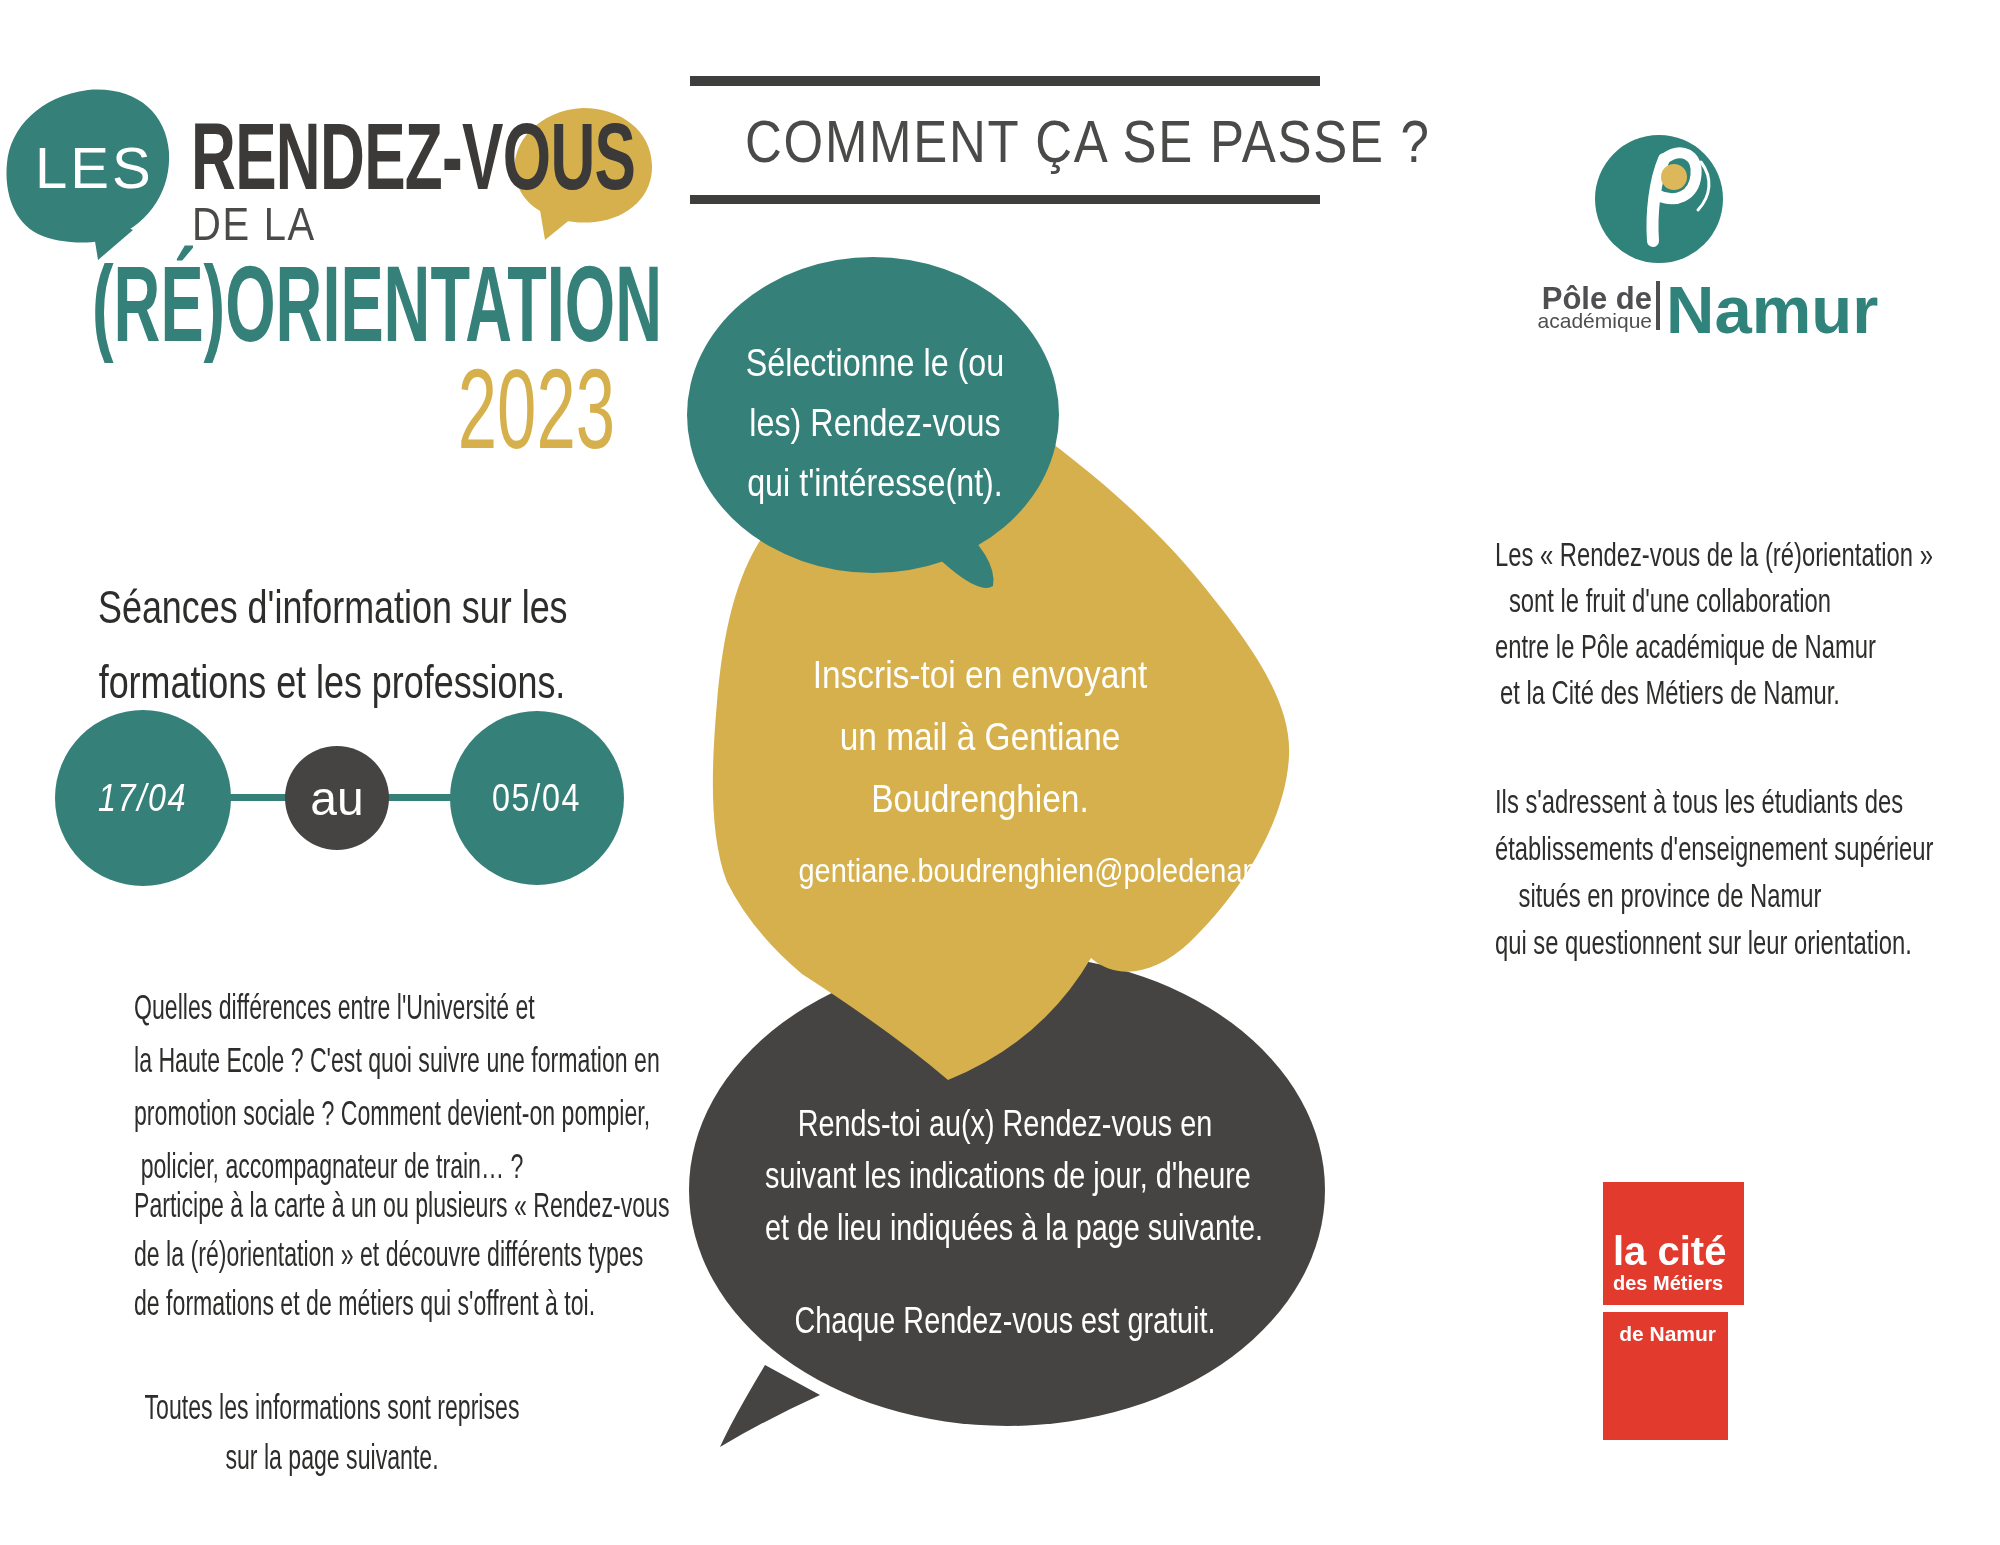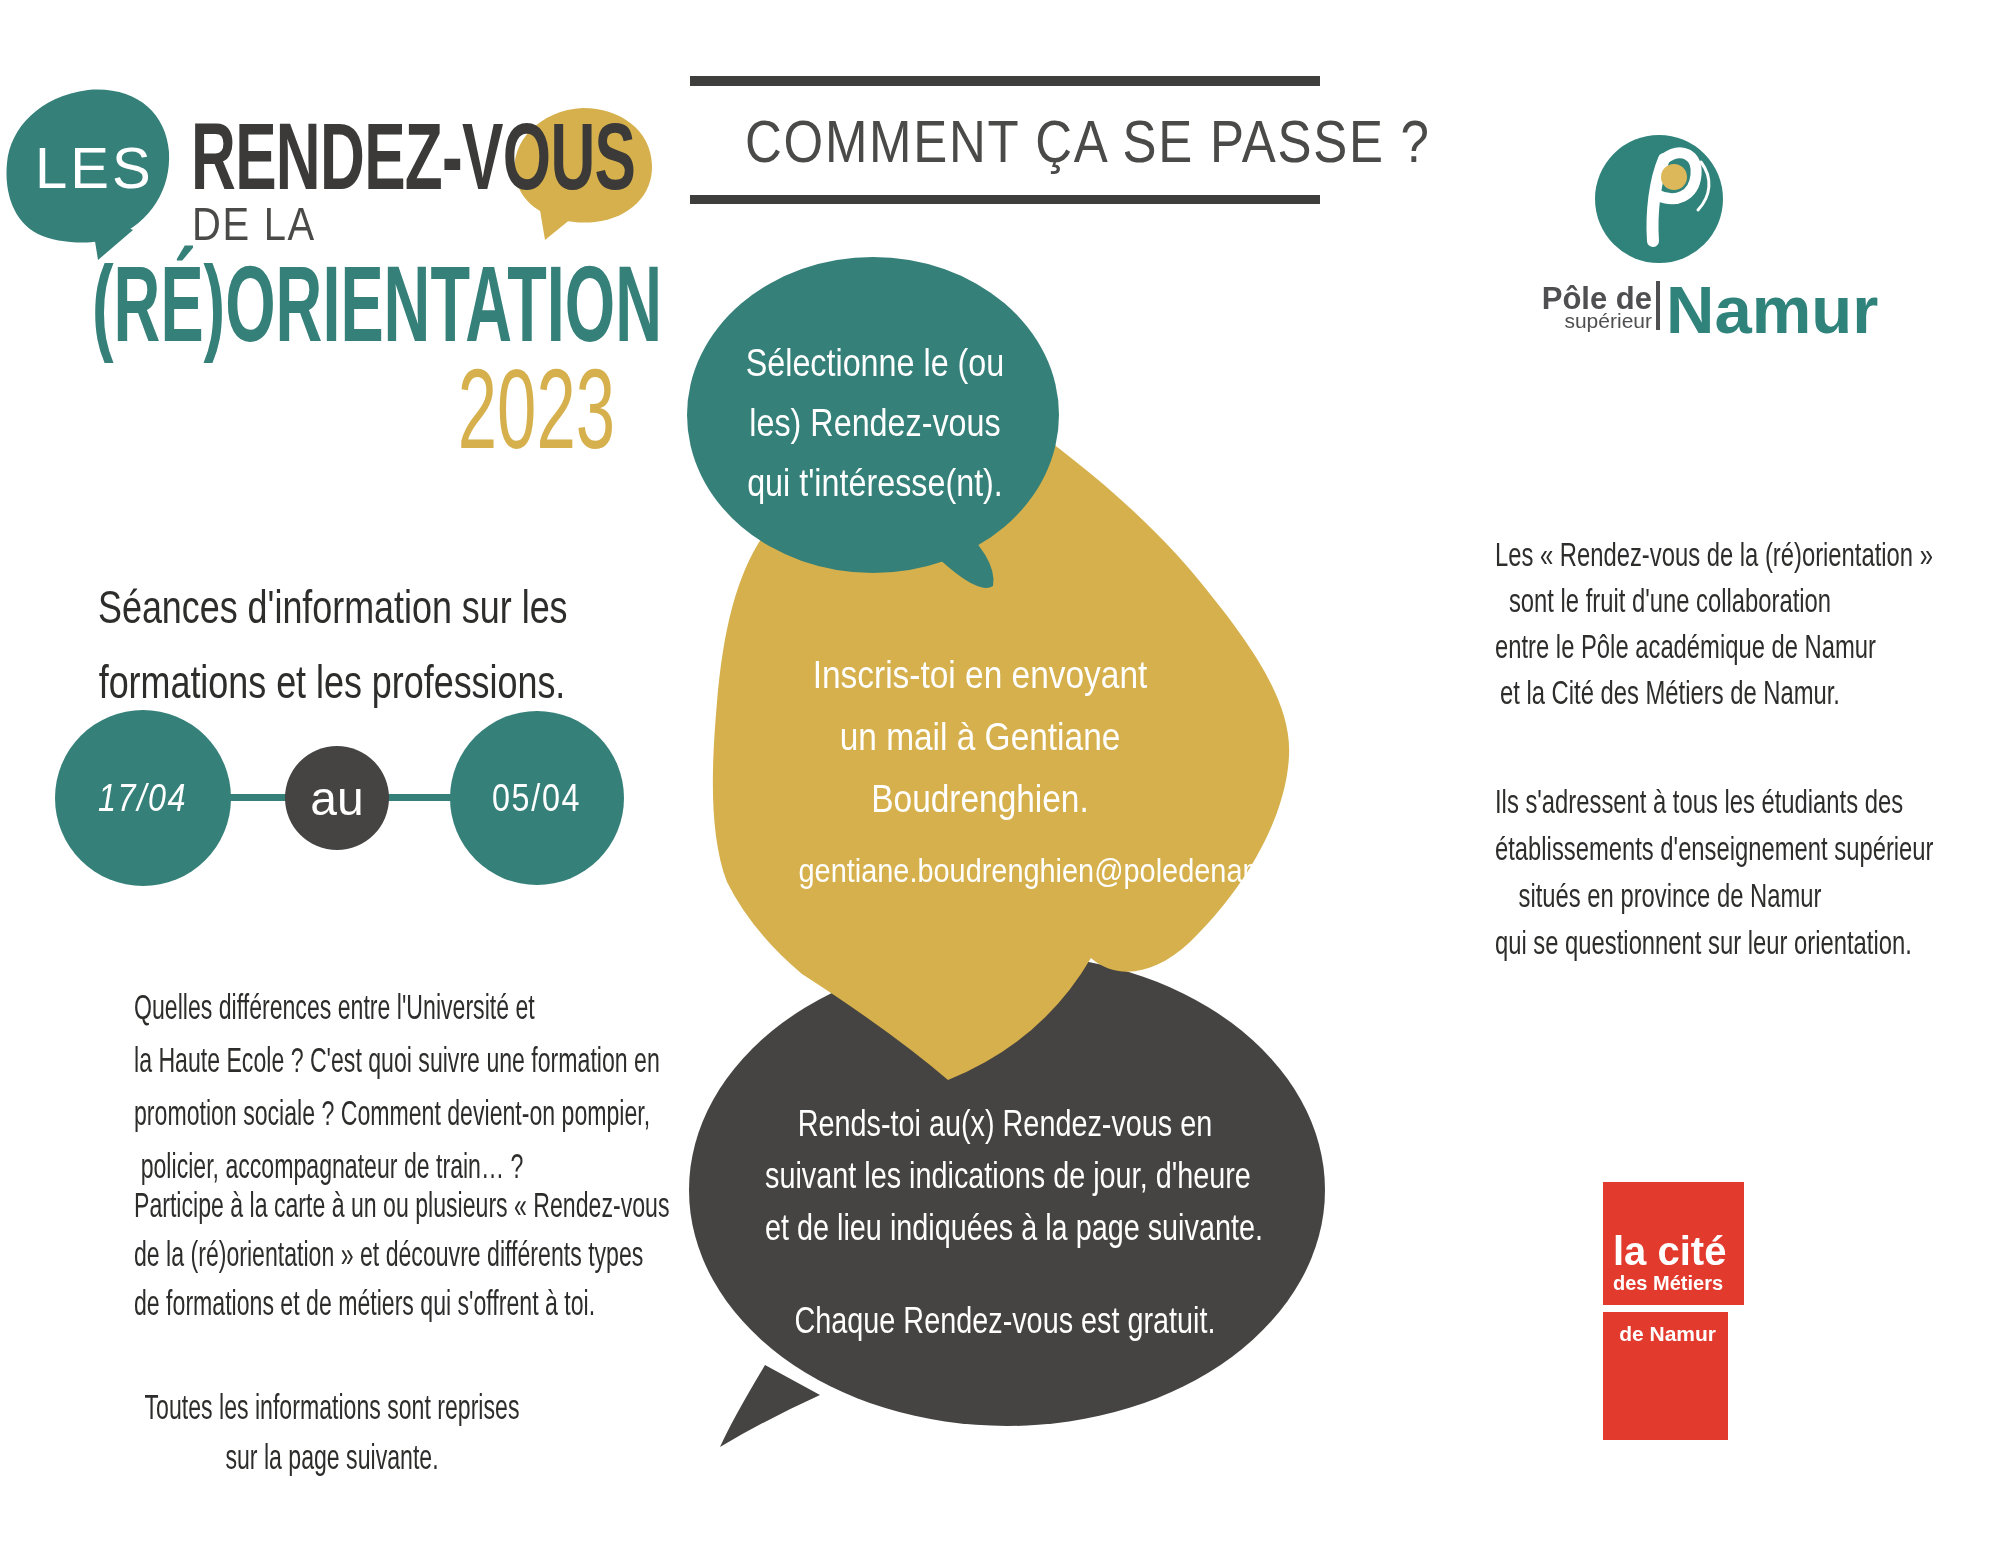--- a/index.html
+++ b/index.html
@@ -143,21 +143,21 @@
 <div class="abs btxt b-note">Chaque Rendez-vous est gratuit.</div>
 
 <svg class="abs" style="left:1594px;top:134px;" width="130" height="130" viewBox="0 0 130 130">
   <circle cx="65" cy="65" r="64" fill="#2F837B"></circle>
   <path d="M 59 107 C 57 78 61 46 70 25" stroke="#ffffff" stroke-width="12" fill="none" stroke-linecap="round"></path>
   <path d="M 70 25 C 88 12 104 21 102 41 C 100 62 82 70 63 61" stroke="#ffffff" stroke-width="11" fill="none" stroke-linecap="round"></path>
   <path d="M 107 28 C 119 44 117 62 104 76" stroke="#ffffff" stroke-width="3" fill="none" stroke-linecap="round"></path>
   <circle cx="80" cy="43" r="13" fill="#DDB85B"></circle>
 </svg>
 <div class="abs pole-l1">Pôle de</div>
-<div class="abs pole-l2">supérieur</div>
+<div class="abs pole-l2">académique</div>
 <div class="abs pole-bar"></div>
 <div class="abs pole-name">Namur</div>
 
 <div class="abs rpara rp1 pre ctr">Les « Rendez-vous de la (ré)orientation »
 sont le fruit d'une collaboration
 entre le Pôle académique de Namur
 et la Cité des Métiers de Namur.</div>
 <div class="abs rpara rp2 pre ctr">Ils s'adressent à tous les étudiants des
 établissements d'enseignement supérieur
 situés en province de Namur

